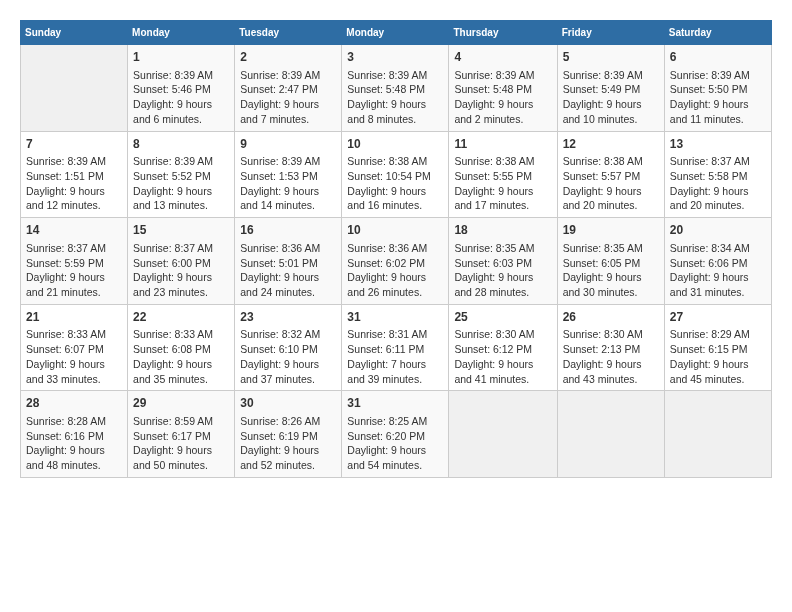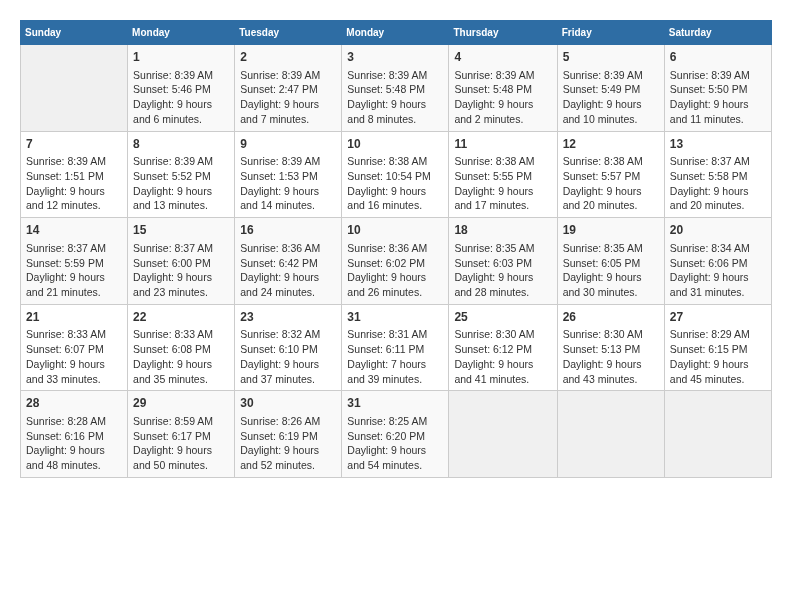--- a/index.html
+++ b/index.html
@@ -119,33 +119,33 @@
           <td><span class="day-num">8</span><span>Sunrise: 8:39 AM</span><br><span>Sunset: 5:52 PM</span><br><span>Daylight: 9 hours and 13 minutes.</span></td>
           <td><span class="day-num">9</span><span>Sunrise: 8:39 AM</span><br><span>Sunset: 1:53 PM</span><br><span>Daylight: 9 hours and 14 minutes.</span></td>
           <td><span class="day-num">10</span><span>Sunrise: 8:38 AM</span><br><span>Sunset: 10:54 PM</span><br><span>Daylight: 9 hours and 16 minutes.</span></td>
           <td><span class="day-num">11</span><span>Sunrise: 8:38 AM</span><br><span>Sunset: 5:55 PM</span><br><span>Daylight: 9 hours and 17 minutes.</span></td>
           <td><span class="day-num">12</span><span>Sunrise: 8:38 AM</span><br><span>Sunset: 5:57 PM</span><br><span>Daylight: 9 hours and 20 minutes.</span></td>
           <td><span class="day-num">13</span><span>Sunrise: 8:37 AM</span><br><span>Sunset: 5:58 PM</span><br><span>Daylight: 9 hours and 20 minutes.</span></td>
         </tr>
         <tr>
           <td><span class="day-num">14</span><span>Sunrise: 8:37 AM</span><br><span>Sunset: 5:59 PM</span><br><span>Daylight: 9 hours and 21 minutes.</span></td>
           <td><span class="day-num">15</span><span>Sunrise: 8:37 AM</span><br><span>Sunset: 6:00 PM</span><br><span>Daylight: 9 hours and 23 minutes.</span></td>
-          <td><span class="day-num">16</span><span>Sunrise: 8:36 AM</span><br><span>Sunset: 6:42 PM</span><br><span>Daylight: 9 hours and 24 minutes.</span></td>
+          <td><span class="day-num">16</span><span>Sunrise: 8:36 AM</span><br><span>Sunset: 5:01 PM</span><br><span>Daylight: 9 hours and 24 minutes.</span></td>
           <td><span class="day-num">10</span><span>Sunrise: 8:36 AM</span><br><span>Sunset: 6:02 PM</span><br><span>Daylight: 9 hours and 26 minutes.</span></td>
           <td><span class="day-num">18</span><span>Sunrise: 8:35 AM</span><br><span>Sunset: 6:03 PM</span><br><span>Daylight: 9 hours and 28 minutes.</span></td>
           <td><span class="day-num">19</span><span>Sunrise: 8:35 AM</span><br><span>Sunset: 6:05 PM</span><br><span>Daylight: 9 hours and 30 minutes.</span></td>
           <td><span class="day-num">20</span><span>Sunrise: 8:34 AM</span><br><span>Sunset: 6:06 PM</span><br><span>Daylight: 9 hours and 31 minutes.</span></td>
         </tr>
         <tr>
           <td><span class="day-num">21</span><span>Sunrise: 8:33 AM</span><br><span>Sunset: 6:07 PM</span><br><span>Daylight: 9 hours and 33 minutes.</span></td>
           <td><span class="day-num">22</span><span>Sunrise: 8:33 AM</span><br><span>Sunset: 6:08 PM</span><br><span>Daylight: 9 hours and 35 minutes.</span></td>
           <td><span class="day-num">23</span><span>Sunrise: 8:32 AM</span><br><span>Sunset: 6:10 PM</span><br><span>Daylight: 9 hours and 37 minutes.</span></td>
           <td><span class="day-num">31</span><span>Sunrise: 8:31 AM</span><br><span>Sunset: 6:11 PM</span><br><span>Daylight: 7 hours and 39 minutes.</span></td>
           <td><span class="day-num">25</span><span>Sunrise: 8:30 AM</span><br><span>Sunset: 6:12 PM</span><br><span>Daylight: 9 hours and 41 minutes.</span></td>
-          <td><span class="day-num">26</span><span>Sunrise: 8:30 AM</span><br><span>Sunset: 5:13 PM</span><br><span>Daylight: 9 hours and 43 minutes.</span></td>
+          <td><span class="day-num">26</span><span>Sunrise: 8:30 AM</span><br><span>Sunset: 2:13 PM</span><br><span>Daylight: 9 hours and 43 minutes.</span></td>
           <td><span class="day-num">27</span><span>Sunrise: 8:29 AM</span><br><span>Sunset: 6:15 PM</span><br><span>Daylight: 9 hours and 45 minutes.</span></td>
         </tr>
         <tr>
           <td><span class="day-num">28</span><span>Sunrise: 8:28 AM</span><br><span>Sunset: 6:16 PM</span><br><span>Daylight: 9 hours and 48 minutes.</span></td>
           <td><span class="day-num">29</span><span>Sunrise: 8:59 AM</span><br><span>Sunset: 6:17 PM</span><br><span>Daylight: 9 hours and 50 minutes.</span></td>
           <td><span class="day-num">30</span><span>Sunrise: 8:26 AM</span><br><span>Sunset: 6:19 PM</span><br><span>Daylight: 9 hours and 52 minutes.</span></td>
           <td><span class="day-num">31</span><span>Sunrise: 8:25 AM</span><br><span>Sunset: 6:20 PM</span><br><span>Daylight: 9 hours and 54 minutes.</span></td>
           <td class="empty-cell"></td>
           <td class="empty-cell"></td>
           <td class="empty-cell"></td>

